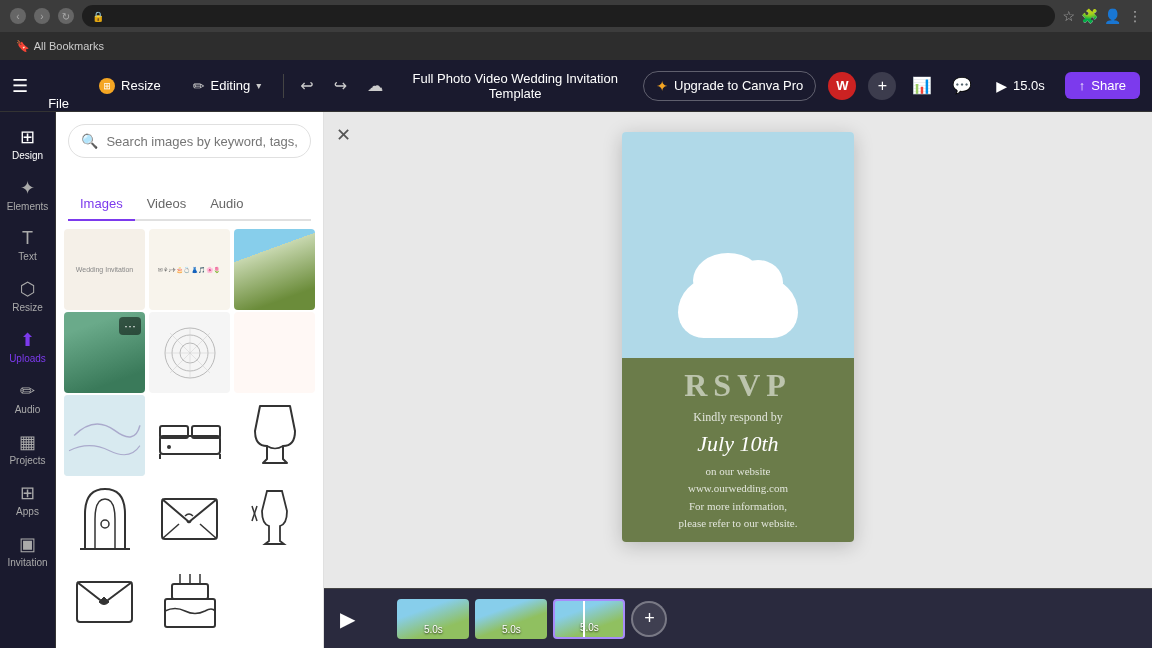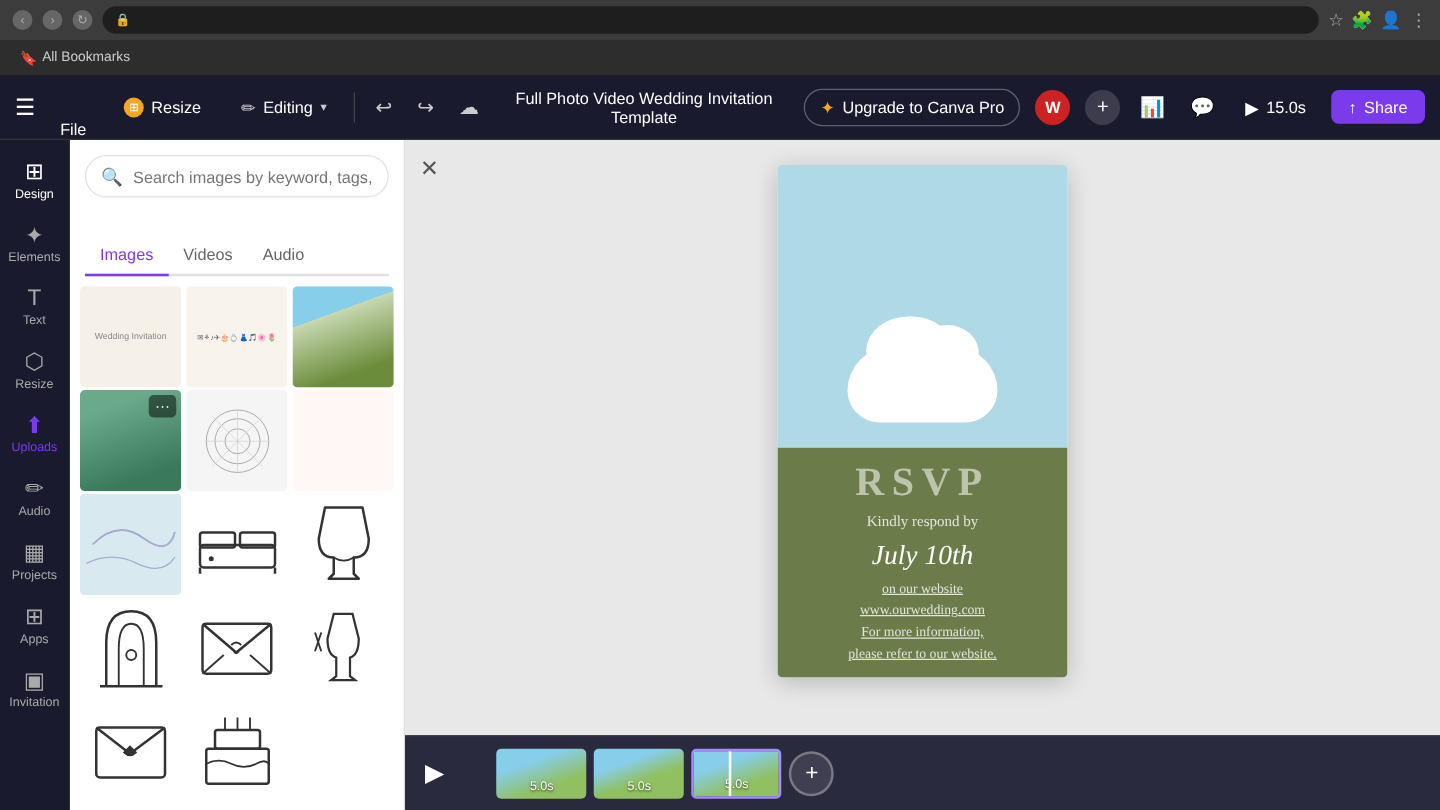--- a/index.html
+++ b/index.html
@@ -171,21 +171,21 @@
     }
     .canvas-cloud::after {
       content: ''; position: absolute; width: 50px; height: 45px; background: white; border-radius: 50%; top: -18px; left: 55px;
     }
     .canvas-bottom {
       height: 45%; background: #6b7c4a; display: flex; flex-direction: column; align-items: center; justify-content: center; padding: 16px; gap: 6px;
     }
     .rsvp-title { font-size: 32px; font-weight: 700; color: rgba(255,255,255,0.55); letter-spacing: 6px; font-family: Georgia, serif; }
     .rsvp-respond { font-size: 12px; color: rgba(255,255,255,0.8); font-family: Georgia, serif; }
     .rsvp-date { font-size: 22px; color: white; font-family: 'Georgia', cursive; font-style: italic; }
-    .rsvp-website { font-size: 11px; color: rgba(255,255,255,0.8); font-family: Georgia, serif; line-height: 1.6; text-align: center; text-decoration: underline; }
+    .rsvp-website { font-size: 11px; color: rgba(255,255,255,0.8); font-family: Georgia, serif; line-height: 1.6; text-align: center; }
 
     
     .timeline {
       height: 60px; background: #2a2a3e; display: flex; align-items: center; padding: 0 16px; gap: 10px;
       border-top: 1px solid #444;
     }
     .play-timeline-btn {
       background: none; border: none; color: white; cursor: pointer; font-size: 20px;
     }
     .timeline-clips { display: flex; gap: 6px; align-items: center; flex: 1; padding-left: 32px; }

